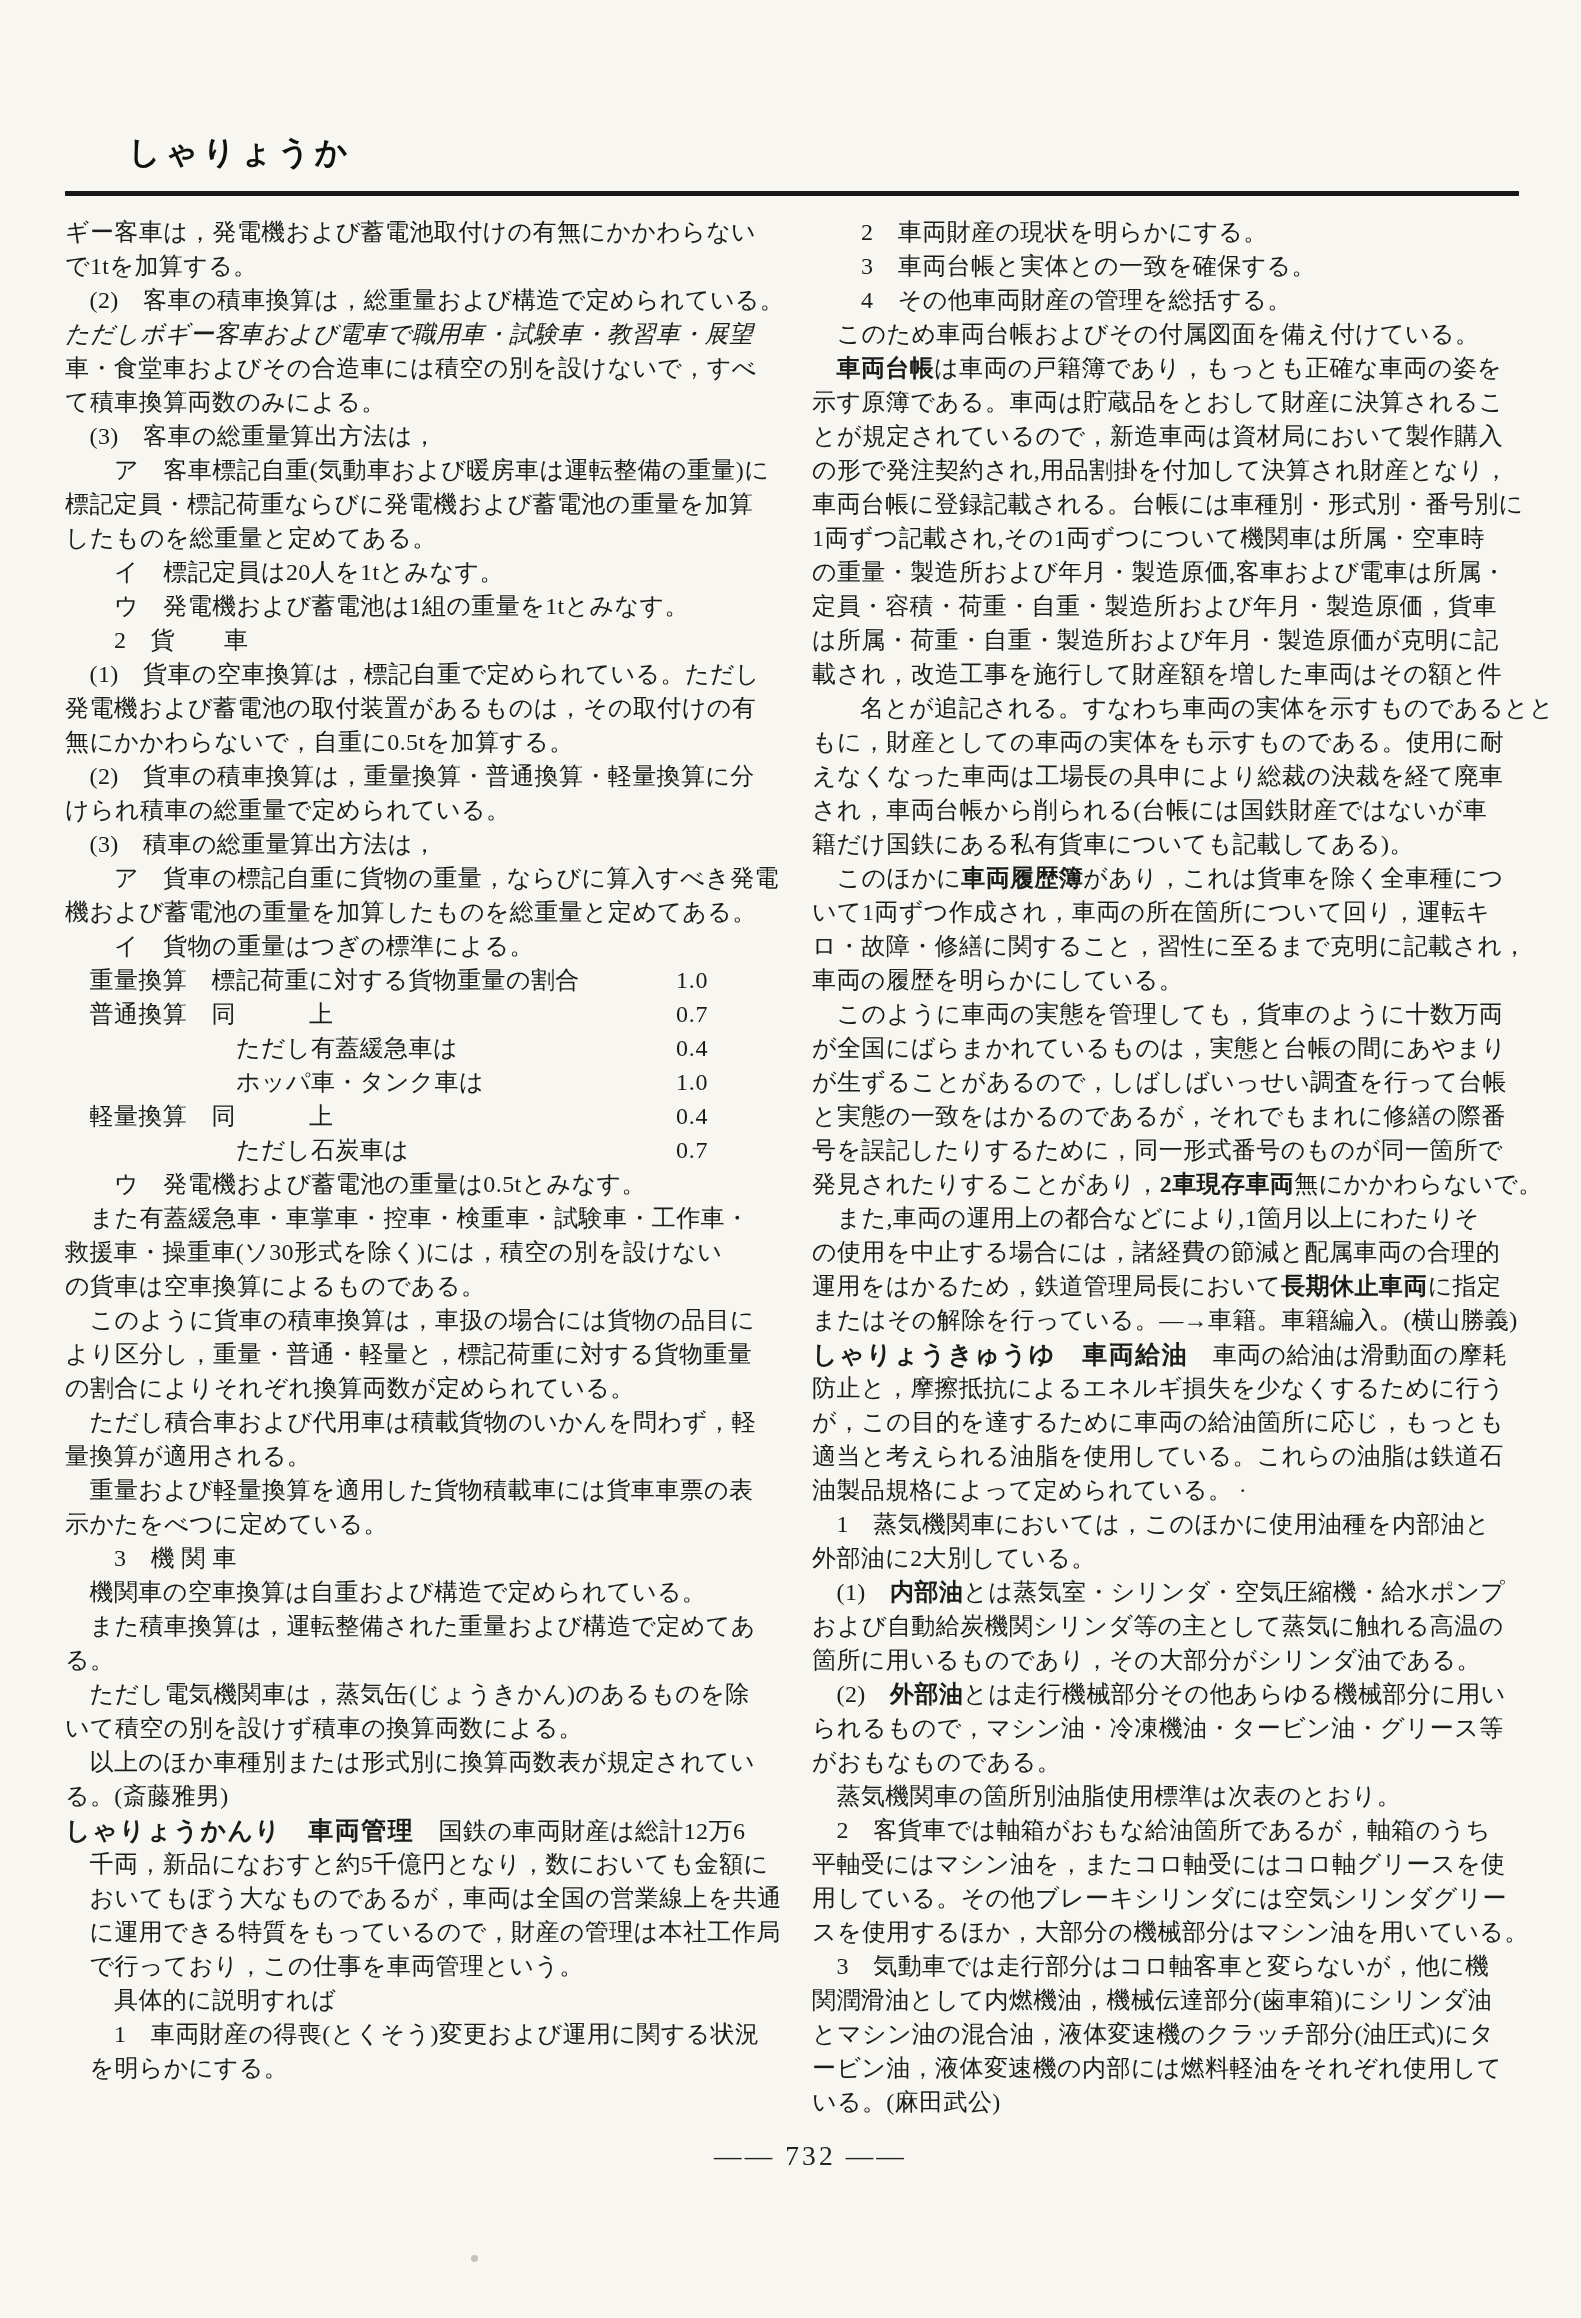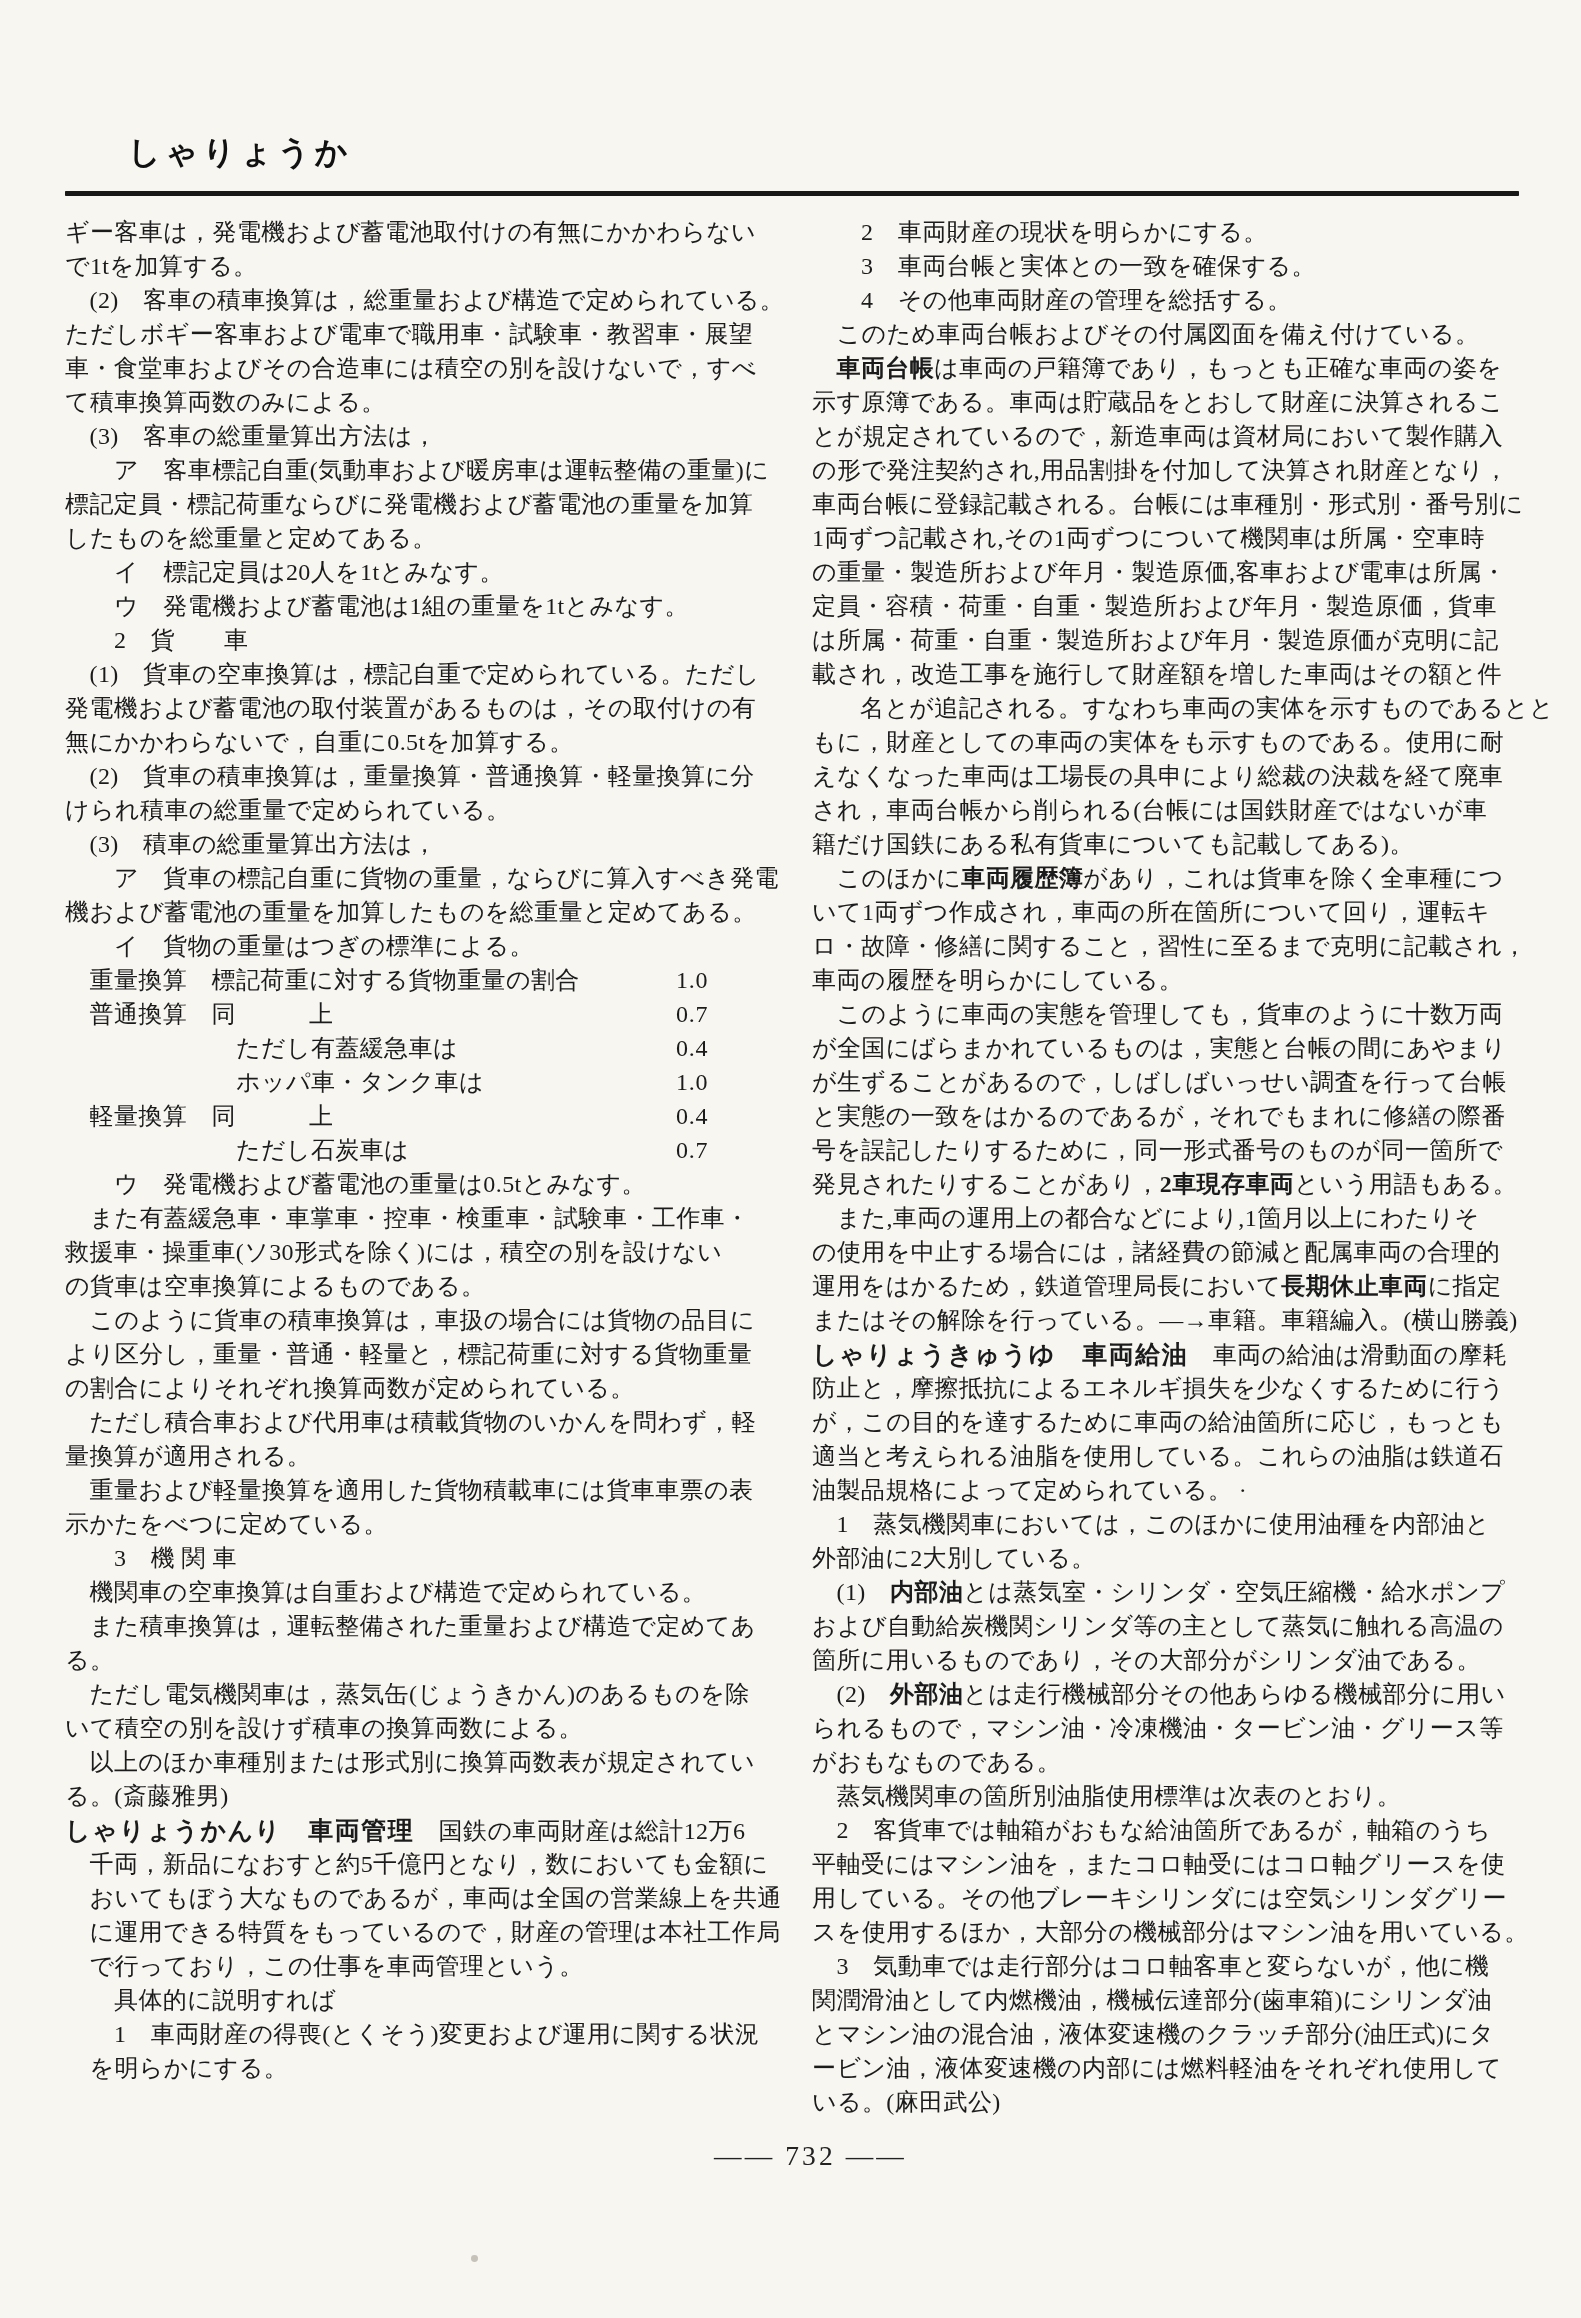--- a/index.html
+++ b/index.html
@@ -51,21 +51,21 @@
 </head>
 <body>
 
 <div class="page">
   <div class="running-head">しゃりょうか</div>
   <div class="header-rule"></div>
   <div class="col col-left">
       <div class="line" style="padding-left: 0px;"><span>ギー客車は，発電機および蓄電池取付けの有無にかかわらない</span></div>
       <div class="line" style="padding-left: 0px;"><span>で1tを加算する。</span></div>
       <div class="line" style="padding-left: 24.5px;"><span>(2)　客車の積車換算は，総重量および構造で定められている。</span></div>
-      <div class="line" style="padding-left: 0px;"><span>ただしボギー客車および電車で職用車・試験車・教習車・展望</span></div>
+      <div class="line" style="padding-left: 0px; font-style: italic;"><span>ただしボギー客車および電車で職用車・試験車・教習車・展望</span></div>
       <div class="line" style="padding-left: 0px;"><span>車・食堂車およびその合造車には積空の別を設けないで，すべ</span></div>
       <div class="line" style="padding-left: 0px;"><span>て積車換算両数のみによる。</span></div>
       <div class="line" style="padding-left: 24.5px;"><span>(3)　客車の総重量算出方法は，</span></div>
       <div class="line" style="padding-left: 49px;"><span>ア　客車標記自重(気動車および暖房車は運転整備の重量)に</span></div>
       <div class="line" style="padding-left: 0px;"><span>標記定員・標記荷重ならびに発電機および蓄電池の重量を加算</span></div>
       <div class="line" style="padding-left: 0px;"><span>したものを総重量と定めてある。</span></div>
       <div class="line" style="padding-left: 49px;"><span>イ　標記定員は20人を1tとみなす。</span></div>
       <div class="line" style="padding-left: 49px;"><span>ウ　発電機および蓄電池は1組の重量を1tとみなす。</span></div>
       <div class="line" style="padding-left: 49px;"><span>2　貨　　車</span></div>
       <div class="line" style="padding-left: 24.5px;"><span>(1)　貨車の空車換算は，標記自重で定められている。ただし</span></div>
@@ -133,21 +133,21 @@
       <div class="line" style="padding-left: 0px;"><span>籍だけ国鉄にある私有貨車についても記載してある)。</span></div>
       <div class="line" style="padding-left: 24.5px;"><span>このほかに</span><span class="b">車両履歴簿</span><span>があり，これは貨車を除く全車種につ</span></div>
       <div class="line" style="padding-left: 0px;"><span>いて1両ずつ作成され，車両の所在箇所について回り，運転キ</span></div>
       <div class="line" style="padding-left: 0px;"><span>ロ・故障・修繕に関すること，習性に至るまで克明に記載され，</span></div>
       <div class="line" style="padding-left: 0px;"><span>車両の履歴を明らかにしている。</span></div>
       <div class="line" style="padding-left: 24.5px;"><span>このように車両の実態を管理しても，貨車のように十数万両</span></div>
       <div class="line" style="padding-left: 0px;"><span>が全国にばらまかれているものは，実態と台帳の間にあやまり</span></div>
       <div class="line" style="padding-left: 0px;"><span>が生ずることがあるので，しばしばいっせい調査を行って台帳</span></div>
       <div class="line" style="padding-left: 0px;"><span>と実態の一致をはかるのであるが，それでもまれに修繕の際番</span></div>
       <div class="line" style="padding-left: 0px;"><span>号を誤記したりするために，同一形式番号のものが同一箇所で</span></div>
-      <div class="line" style="padding-left: 0px;"><span>発見されたりすることがあり，</span><span class="b">2車現存車両</span><span>という用語もある。</span></div>
+      <div class="line" style="padding-left: 0px;"><span>発見されたりすることがあり，</span><span class="b">2車現存車両</span><span>無にかかわらないで。</span></div>
       <div class="line" style="padding-left: 24.5px;"><span>また,車両の運用上の都合などにより,1箇月以上にわたりそ</span></div>
       <div class="line" style="padding-left: 0px;"><span>の使用を中止する場合には，諸経費の節減と配属車両の合理的</span></div>
       <div class="line" style="padding-left: 0px;"><span>運用をはかるため，鉄道管理局長において</span><span class="b">長期休止車両</span><span>に指定</span></div>
       <div class="line" style="padding-left: 0px;"><span>またはその解除を行っている。―→車籍。車籍編入。(横山勝義)</span></div>
       <div class="line" style="padding-left: 0px;"><span class="hw">しゃりょうきゅうゆ　車両給油</span><span>　車両の給油は滑動面の摩耗</span></div>
       <div class="line" style="padding-left: 0px;"><span>防止と，摩擦抵抗によるエネルギ損失を少なくするために行う</span></div>
       <div class="line" style="padding-left: 0px;"><span>が，この目的を達するために車両の給油箇所に応じ，もっとも</span></div>
       <div class="line" style="padding-left: 0px;"><span>適当と考えられる油脂を使用している。これらの油脂は鉄道石</span></div>
       <div class="line" style="padding-left: 0px;"><span>油製品規格によって定められている。 ·</span></div>
       <div class="line" style="padding-left: 24.5px;"><span>1　蒸気機関車においては，このほかに使用油種を内部油と</span></div>

